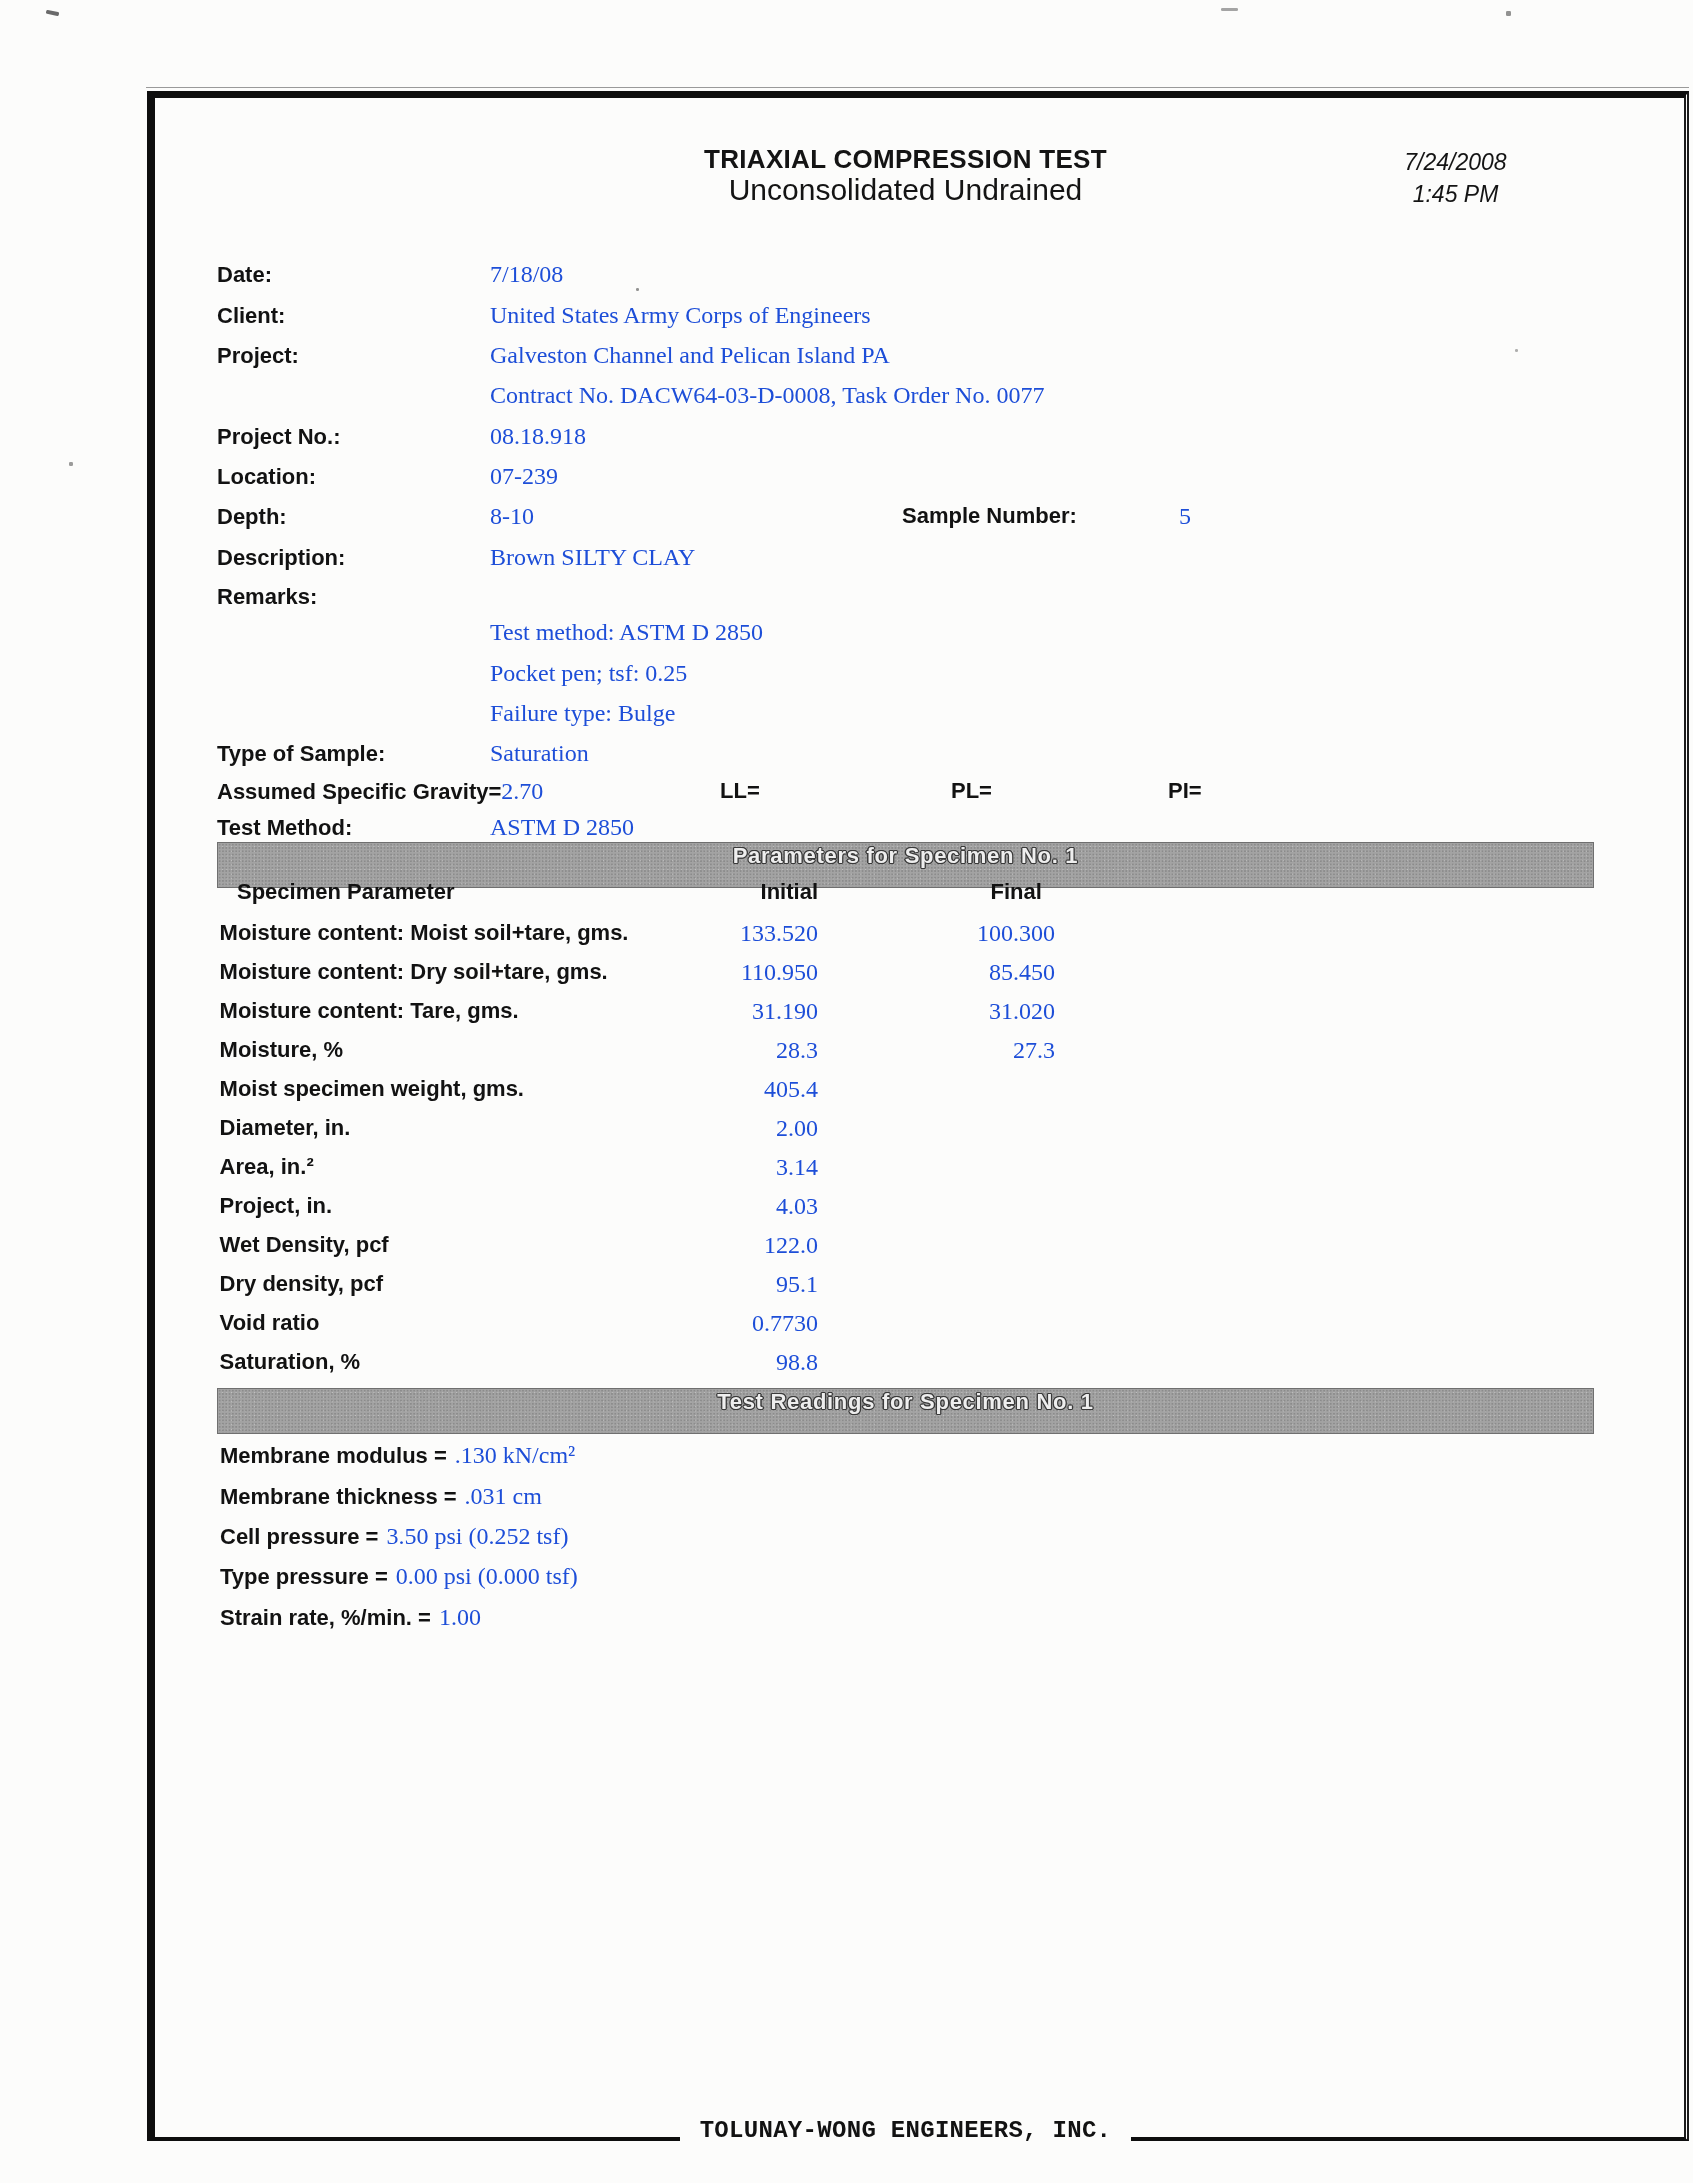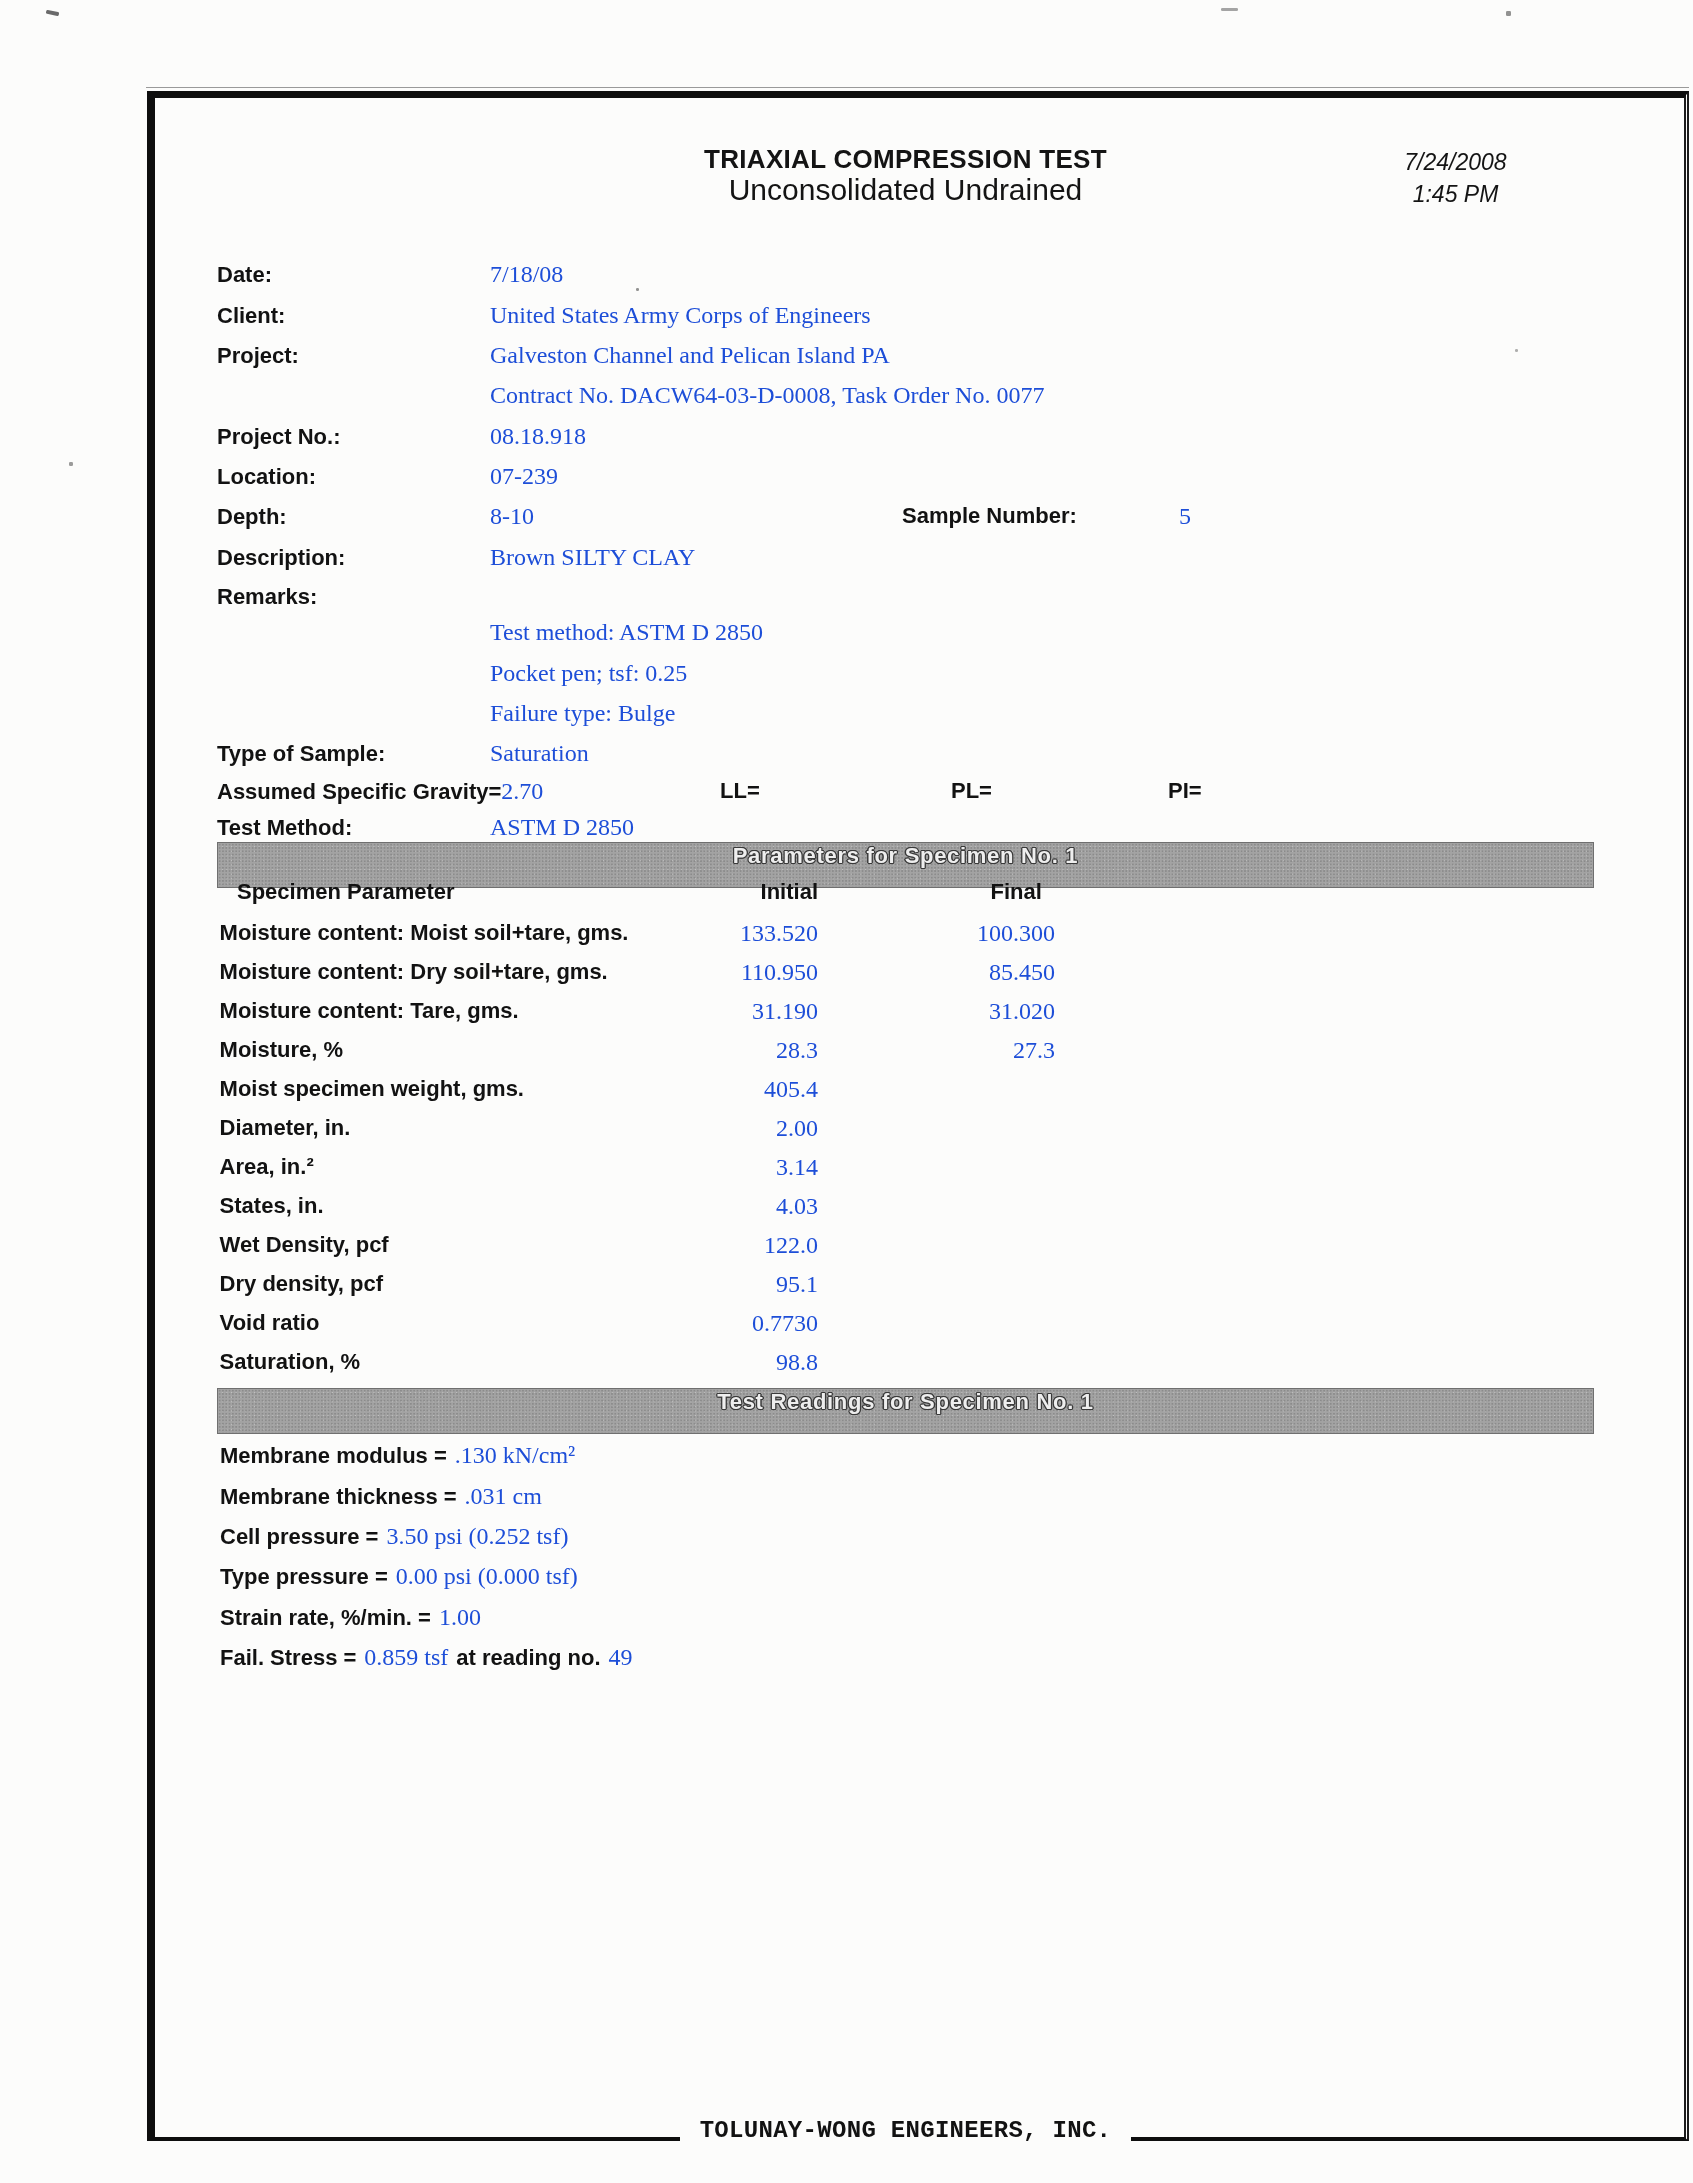--- a/index.html
+++ b/index.html
@@ -163,21 +163,21 @@
     <span class="lab tp">Diameter, in.</span>
     <span class="val col-i">2.00</span>
     <span class="val col-f"></span>
   </div>
   <div class="trow" style="top:1154px">
     <span class="lab tp">Area, in.²</span>
     <span class="val col-i">3.14</span>
     <span class="val col-f"></span>
   </div>
   <div class="trow" style="top:1193px">
-    <span class="lab tp">States, in.</span>
+    <span class="lab tp">Project, in.</span>
     <span class="val col-i">4.03</span>
     <span class="val col-f"></span>
   </div>
   <div class="trow" style="top:1232px">
     <span class="lab tp">Wet Density, pcf</span>
     <span class="val col-i">122.0</span>
     <span class="val col-f"></span>
   </div>
   <div class="trow" style="top:1271px">
     <span class="lab tp">Dry density, pcf</span>
@@ -207,22 +207,19 @@
   </div>
   <div class="rline" style="top:1523px">
     <span class="lab">Cell pressure =</span><span class="val">3.50 psi (0.252 tsf)</span>
   </div>
   <div class="rline" style="top:1563px">
     <span class="lab">Type pressure =</span><span class="val">0.00 psi (0.000 tsf)</span>
   </div>
   <div class="rline" style="top:1604px">
     <span class="lab">Strain rate, %/min. =</span><span class="val">1.00</span>
   </div>
-  <div class="rline" style="top:1644px">
-    <span class="lab">Fail. Stress =</span><span class="val">0.859 tsf</span><span class="lab lab2">at reading no.</span><span class="val">49</span>
-  </div>
 
   <div class="footer">
     <span class="lab footer-text">TOLUNAY-WONG ENGINEERS, INC.</span>
   </div>
 
 </div>
 
 
 </body></html>

